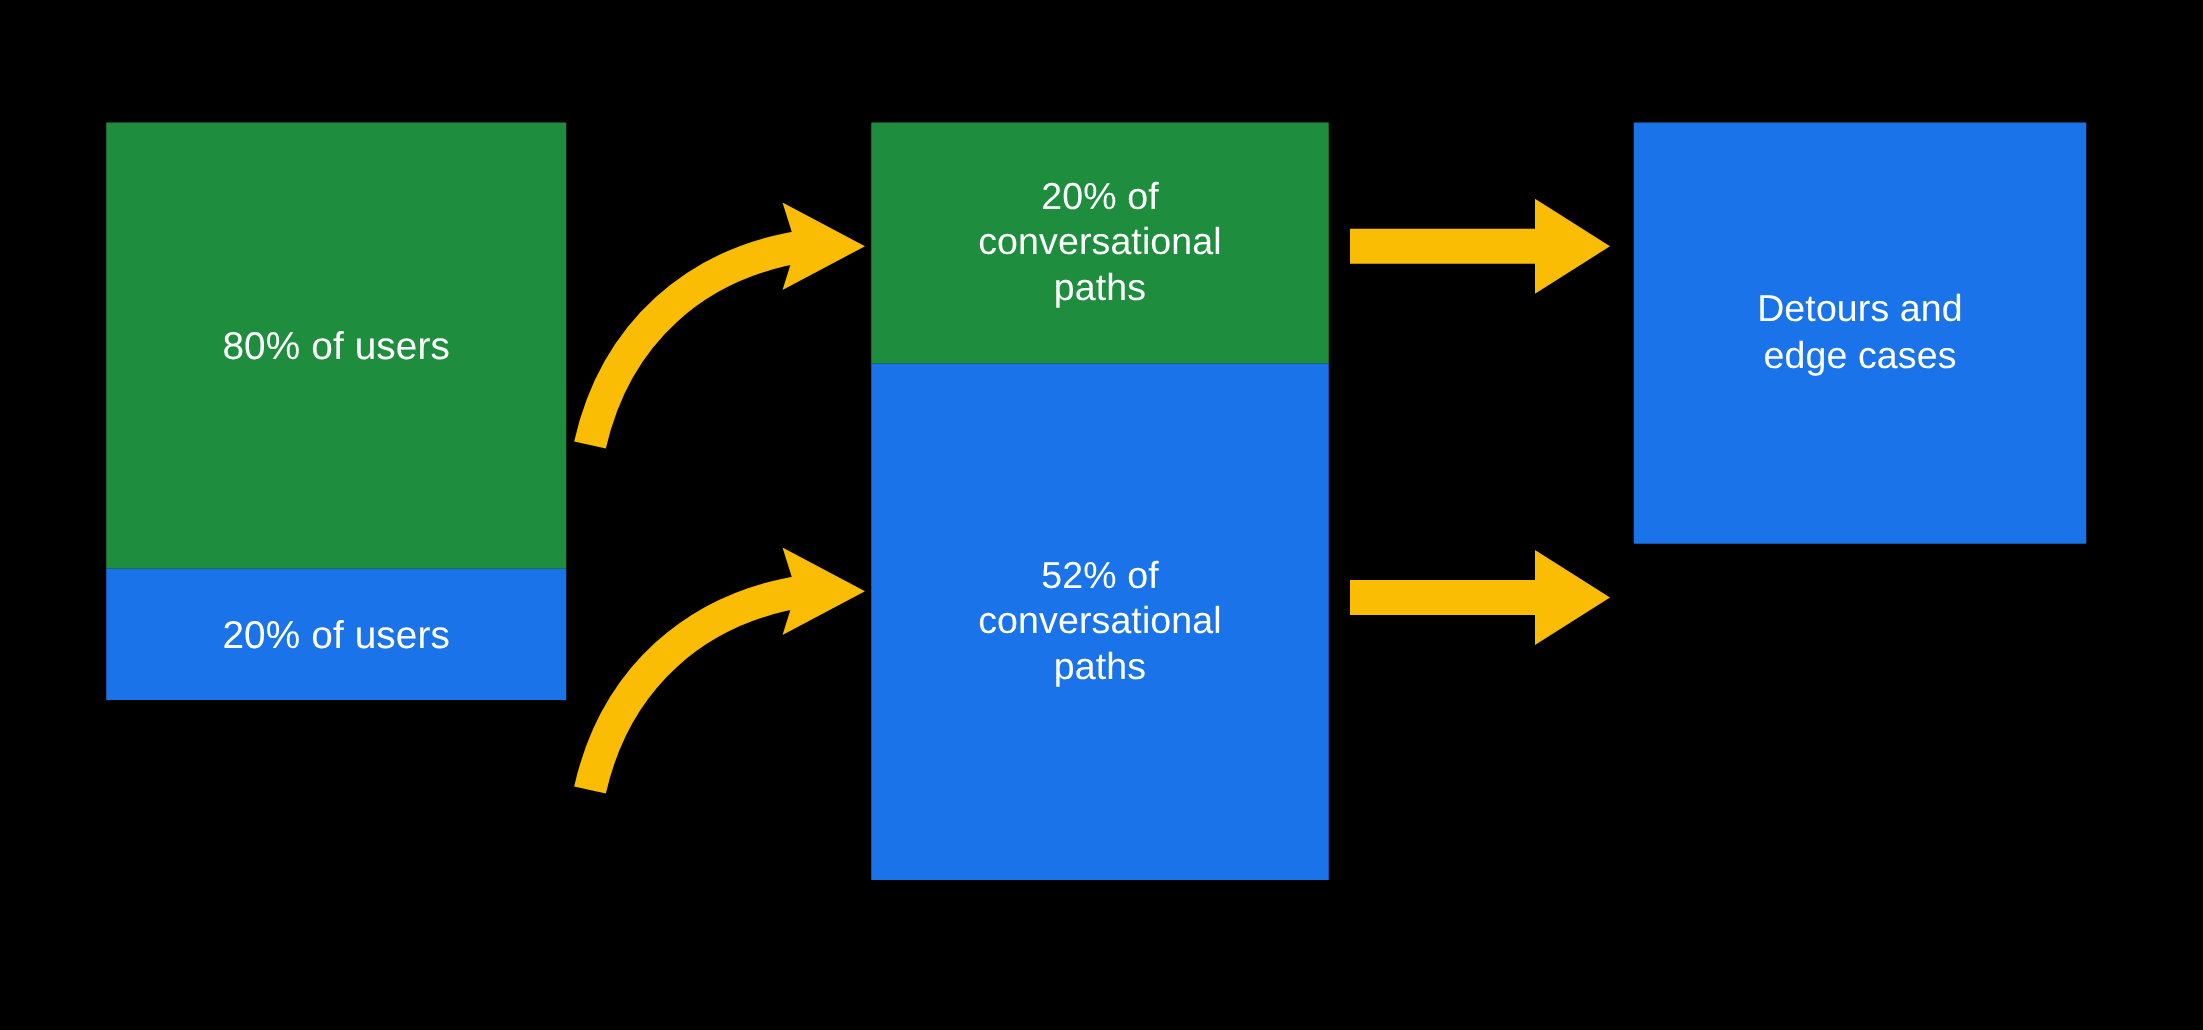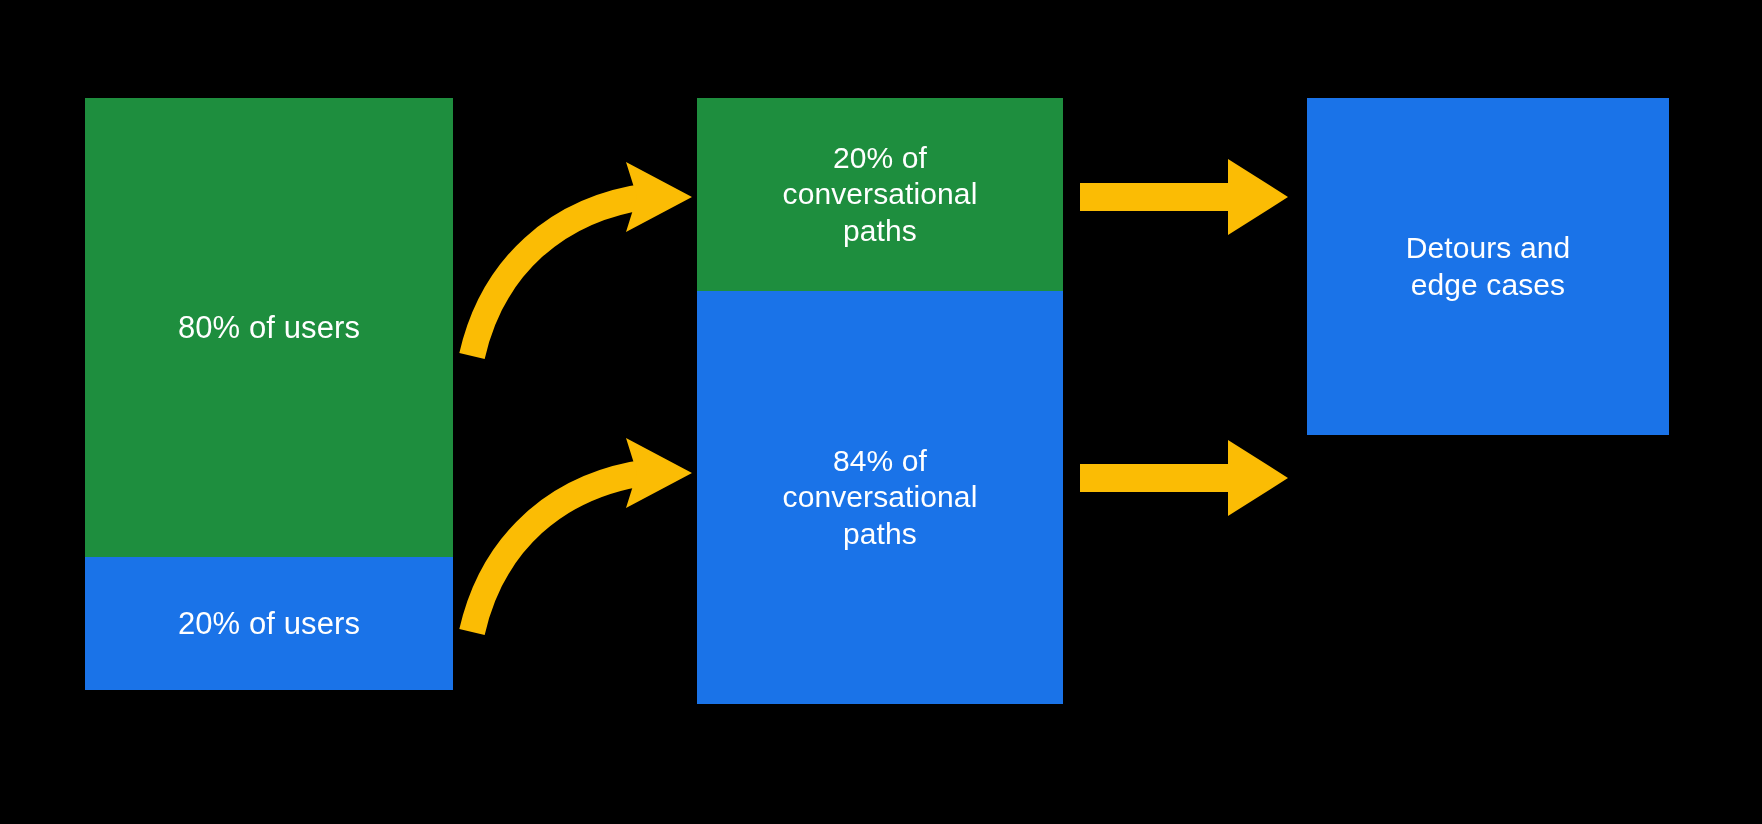--- a/index.html
+++ b/index.html
@@ -43,21 +43,21 @@
   }
 
   .seg-green { background: #1e8e3e; }
   .seg-blue  { background: #1a73e8; }
 
   
   #col-users {
     left: 85px;
     top: 98px;
     width: 368px;
-    height: 592px;
+    height: 462px;
   }
   #col-users .seg-green { height: 470px; }
   #col-users .seg-blue  { height: 136px; }
   #col-users .seg-label { font-size: 31px; }
 
   
   #col-paths {
     left: 697px;
     top: 98px;
     width: 366px;
@@ -102,21 +102,21 @@
     </div>
   </div>
 
   <div class="column" id="col-paths">
     <div class="segment seg-green">
       <span class="seg-label">20% of
 conversational
 paths</span>
     </div>
     <div class="segment seg-blue">
-      <span class="seg-label">84% of
+      <span class="seg-label">52% of
 conversational
 paths</span>
     </div>
   </div>
 
   <div class="column" id="col-cases">
     <div class="segment seg-blue">
       <span class="seg-label">Detours and
 edge cases</span>
     </div>

